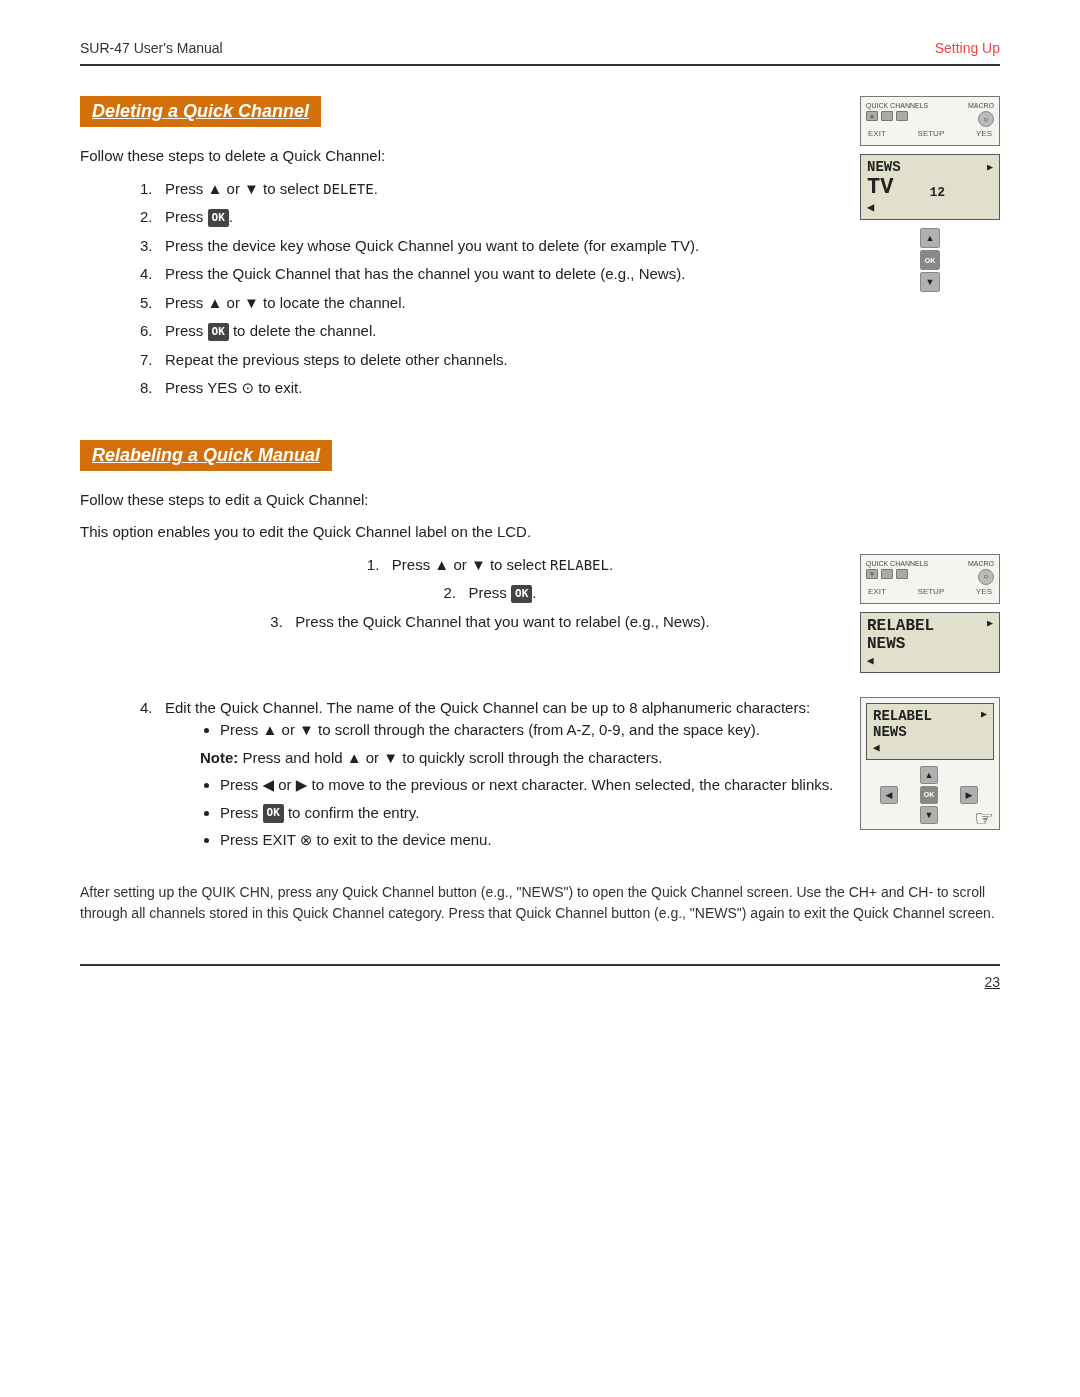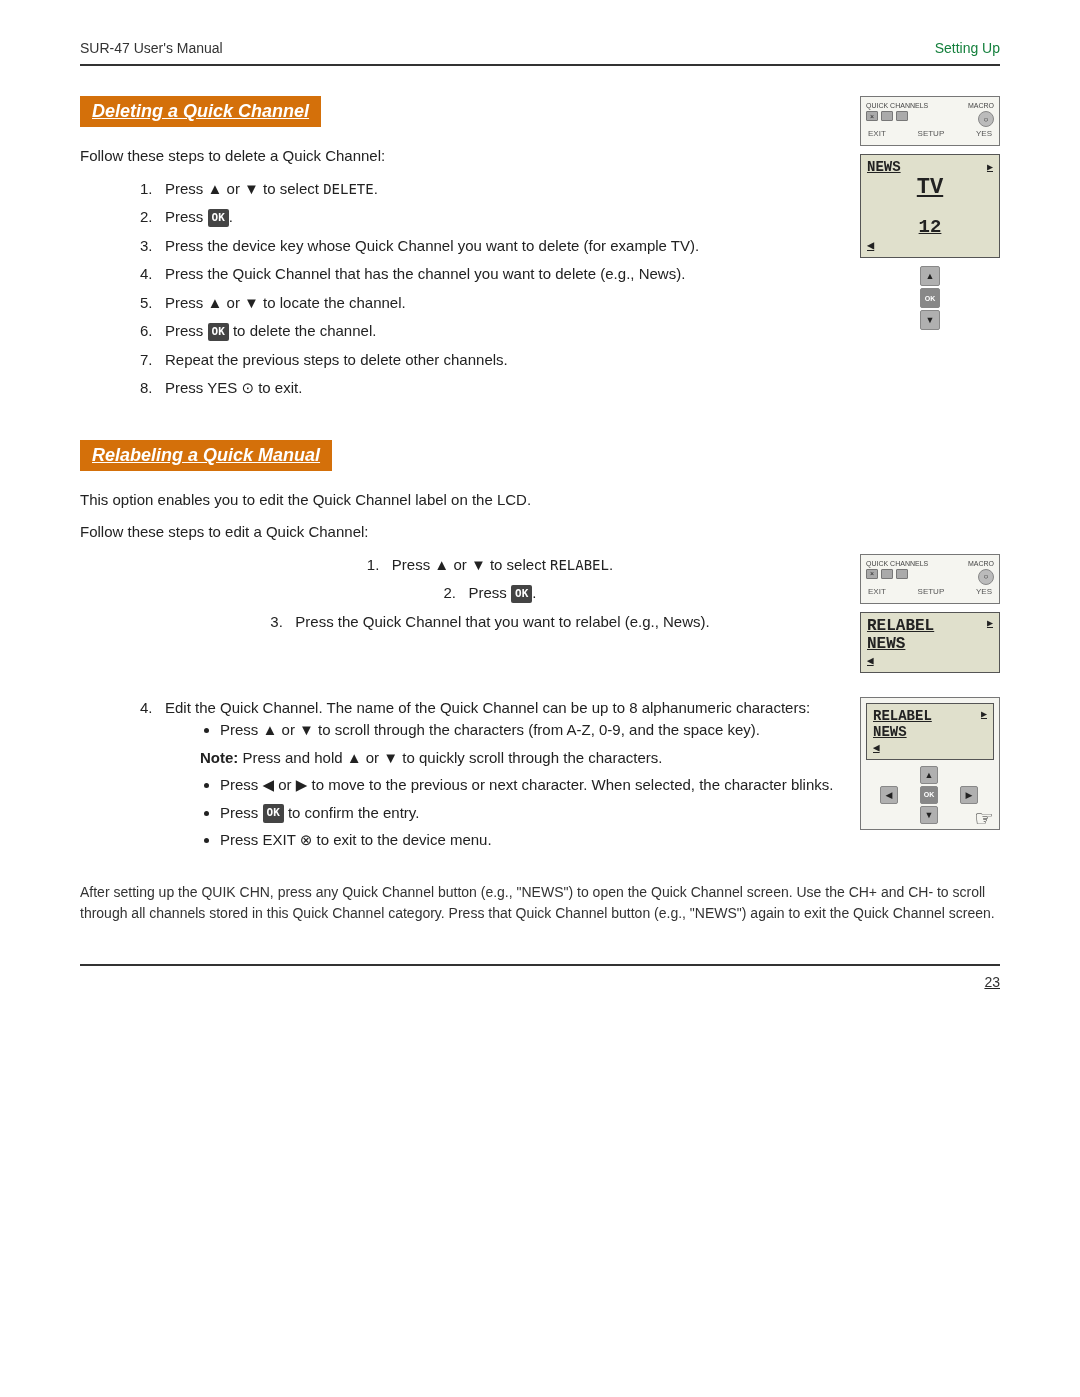--- a/index.html
+++ b/index.html
@@ -32,21 +32,21 @@
       gap: 40px;
     }
 
     .header-left {
       font-size: 14px;
       color: #333;
     }
 
     .header-right {
       font-size: 14px;
-      color: #15803d;
+      color: #ef4444;
     }
 
     
     .section-heading {
       background-color: #d4700a;
       color: #fff;
       font-weight: bold;
       font-size: 18px;
       padding: 5px 12px;
       display: inline-block;
@@ -185,21 +185,20 @@
 
     .lcd-box {
       border: 1px solid #555;
       background: #e0e0cc;
       padding: 4px 6px;
       font-family: 'Courier New', monospace;
       font-size: 13px;
       font-weight: bold;
       margin-bottom: 4px;
       min-height: 50px;
-      text-decoration: underline;
     }
 
     .nav-grid {
       display: grid;
       grid-template-columns: repeat(3, 20px);
       grid-template-rows: repeat(3, 20px);
       gap: 2px;
       margin: 0 auto;
       width: 64px;
     }
@@ -337,23 +336,23 @@
           <span>SETUP</span>
           <span>YES</span>
         </div>
       </div>
 
       <div class="lcd-box">
         <div style="display:flex;justify-content:space-between;align-items:center;">
           <span style="font-size:14px;font-weight:bold;">NEWS</span>
           <span style="font-size:10px;">▶</span>
         </div>
-        <div style="display:flex;align-items:center;gap:16px;flex-direction:column;">
+        <div style="display:flex;align-items:flex-end;gap:36px;">
           <span style="font-size:22px;font-weight:bold;">TV</span>
-          <span style="font-size:19px;">12</span>
+          <span style="font-size:13px;">12</span>
         </div>
         <div><span style="font-size:12px;">◀</span></div>
       </div>
 
       <div style="display:flex;justify-content:center;margin-top:8px;">
         <div class="nav-grid">
           <div class="nav-cell empty-cell"></div>
           <div class="nav-cell">▲</div>
           <div class="nav-cell empty-cell"></div>
           <div class="nav-cell empty-cell"></div>
@@ -365,22 +364,22 @@
         </div>
       </div>
     </div>
   </div>
 
   <div class="section-divider"></div>
 
   <div>
     <div class="section-heading">Relabeling a Quick Manual</div>
 
+    <p class="body-text">Follow these steps to edit a Quick Channel:</p>
     <p class="body-text">This option enables you to edit the Quick Channel label on the LCD.</p>
-    <p class="body-text">Follow these steps to edit a Quick Channel:</p>
 
     
     <div class="section-with-image">
       <div class="section-content">
         <ol class="numbered-list" style="list-style:none;text-align:center;">
           <li>
             <span>1.&nbsp;&nbsp; Press <span>▲</span> or <span>▼</span> to select <span class="mono">RELABEL</span>.</span>
           </li>
           <li>
             <span>2.&nbsp;&nbsp; Press <span class="ok-badge">OK</span>.</span>

